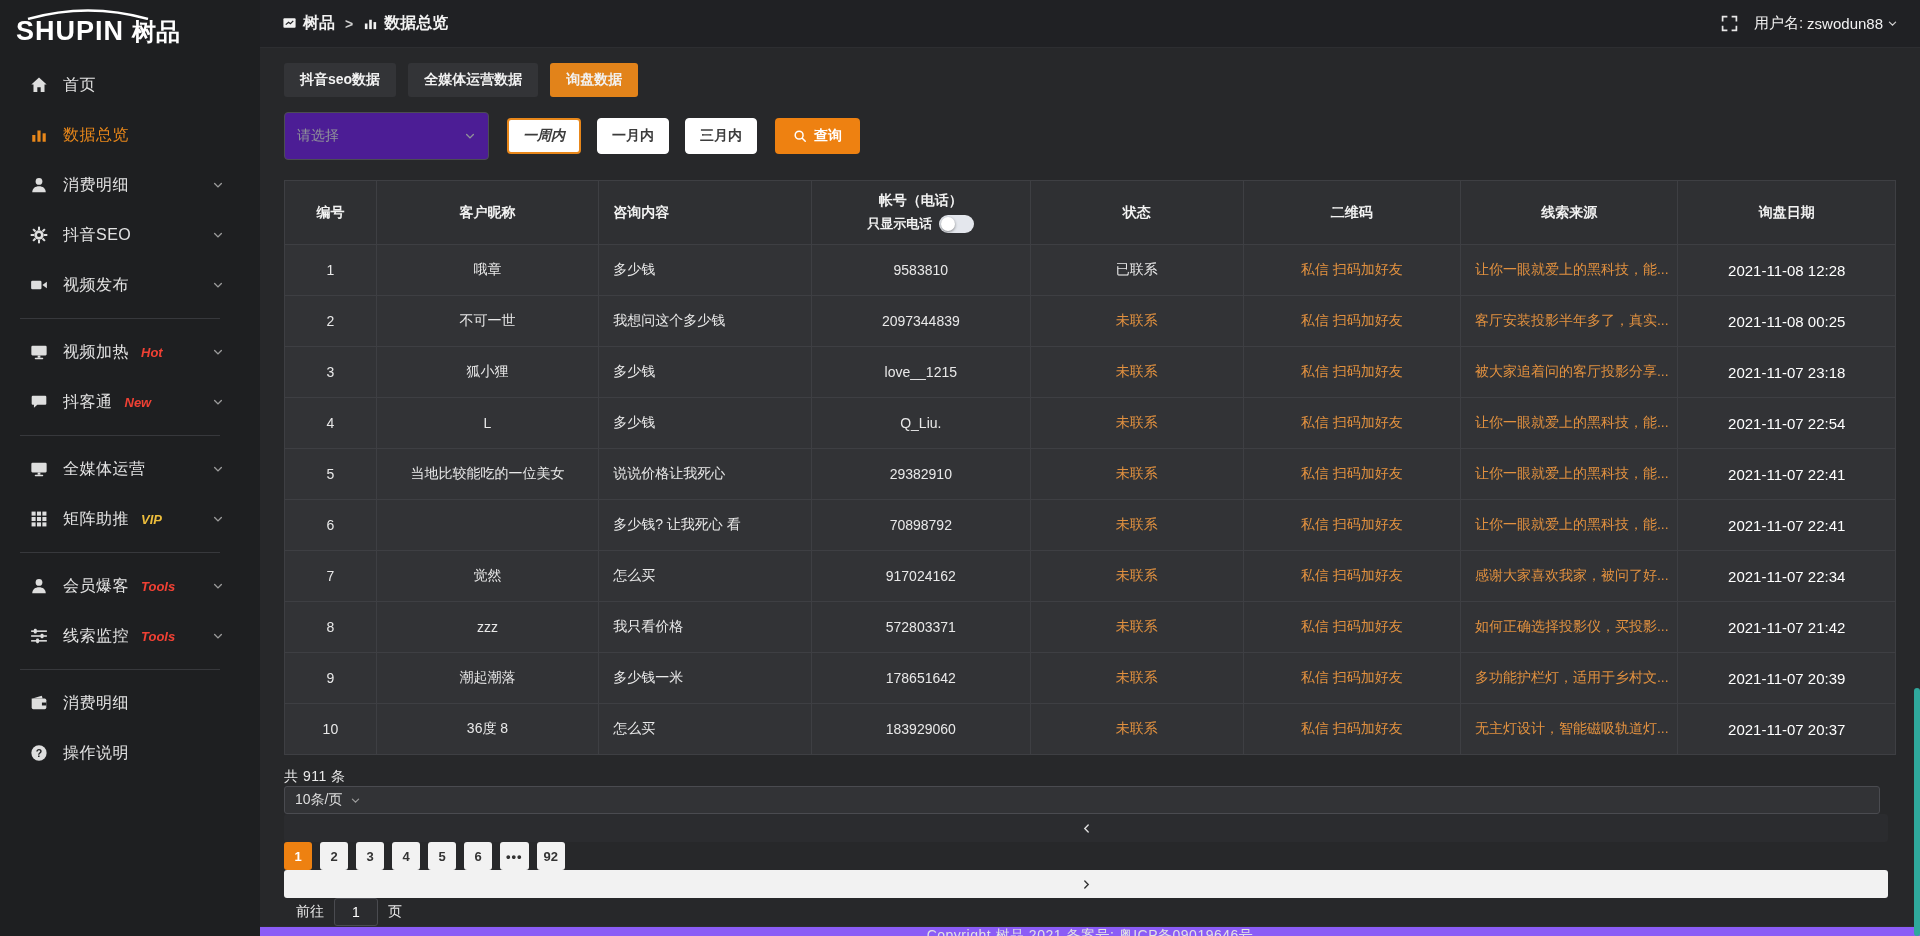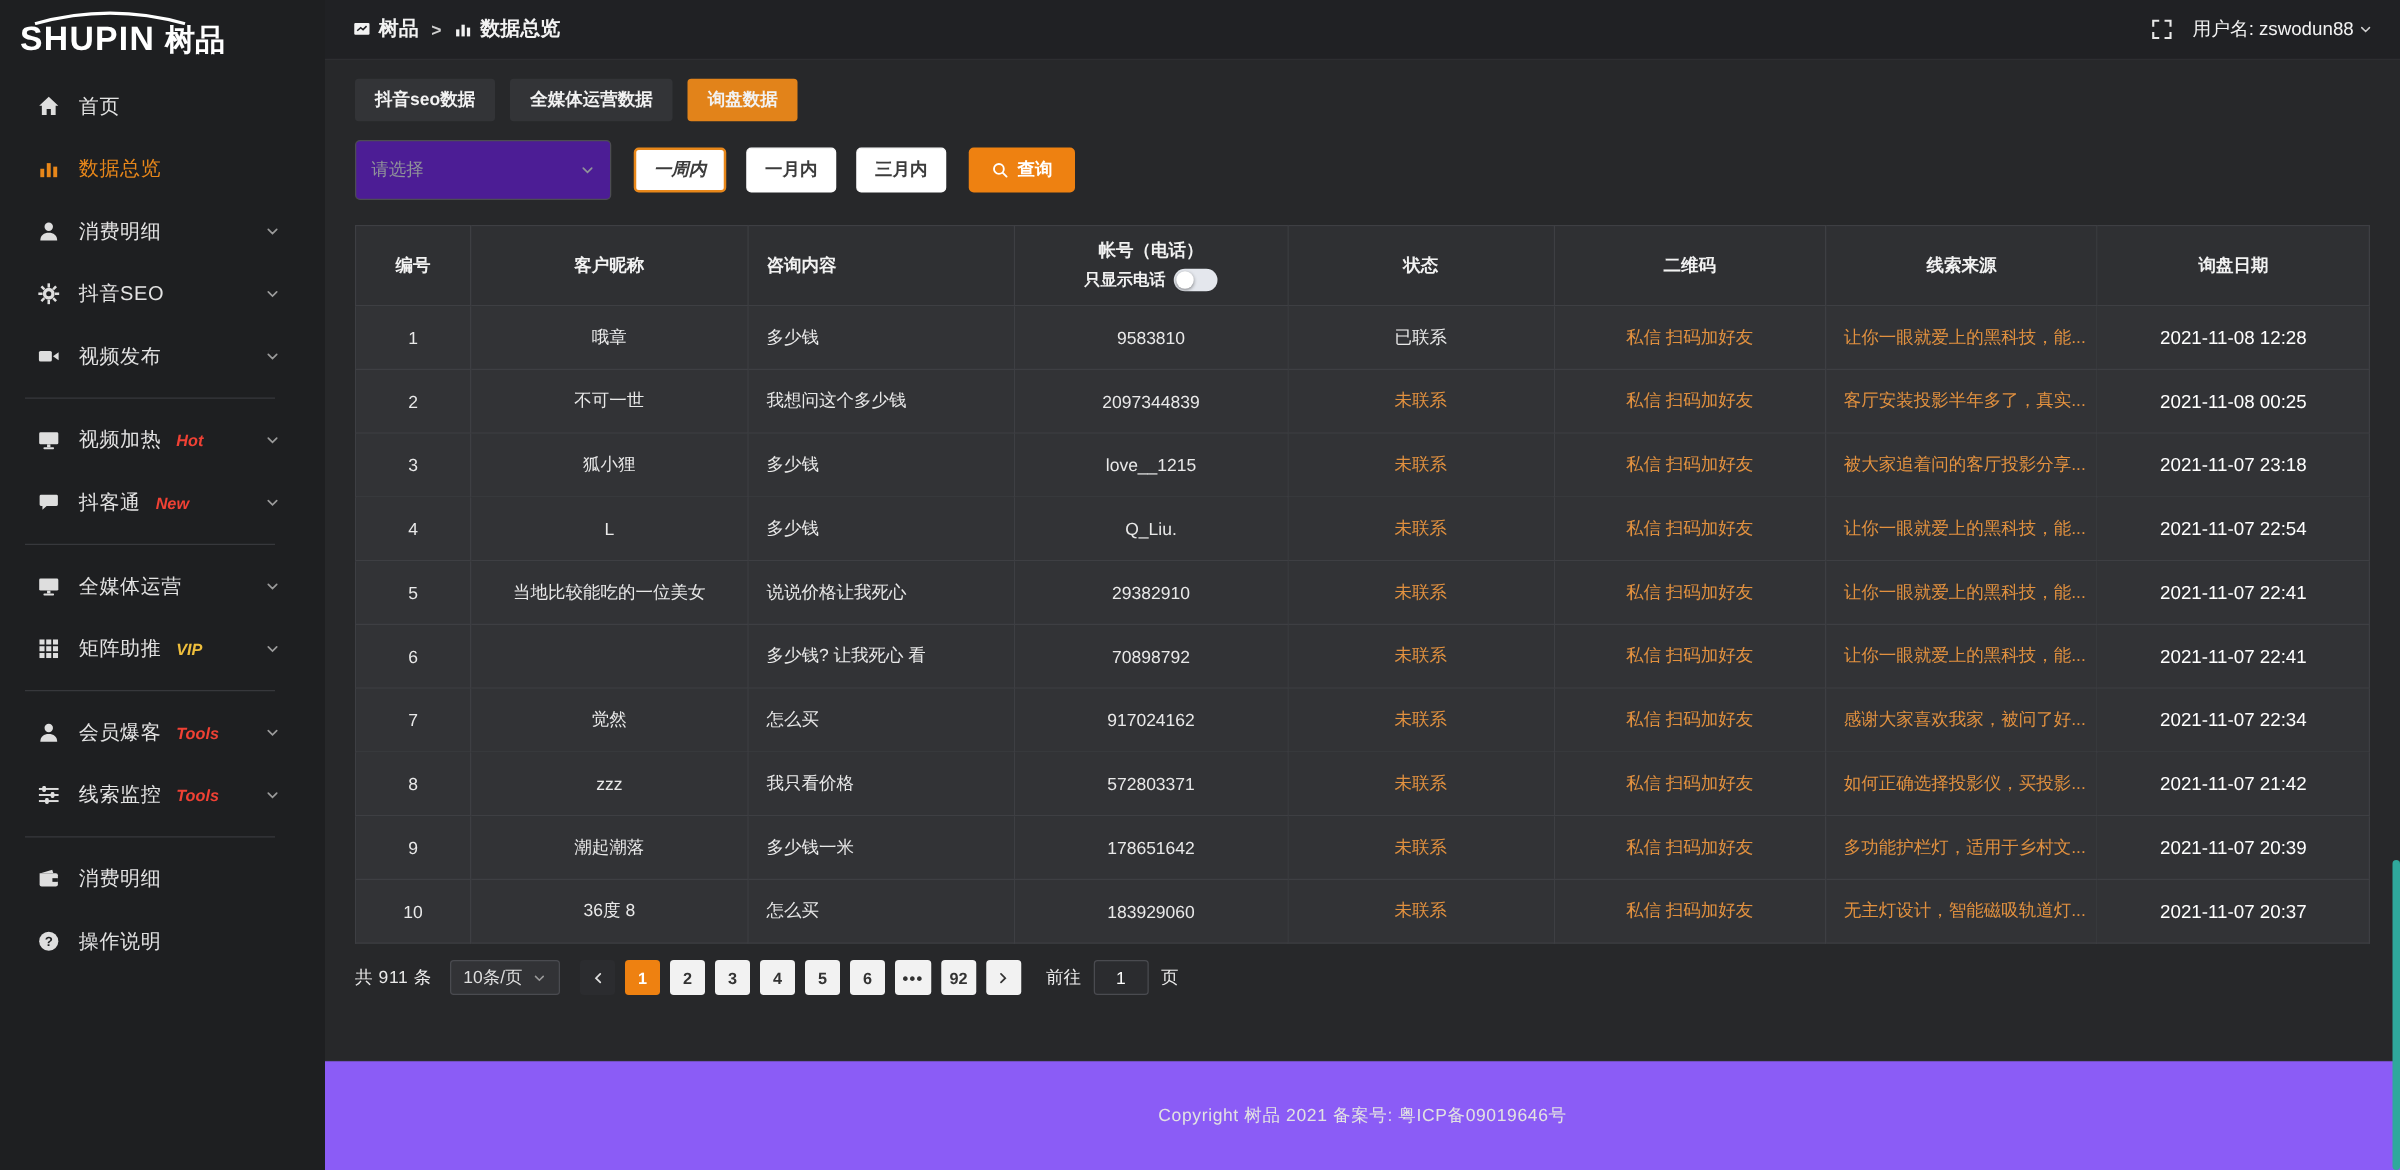--- a/index.html
+++ b/index.html
@@ -70,21 +70,21 @@
   .ac { text-align:center; }
   td.c-orange { color:#e2913f; cursor:pointer; }
   td.c-date { color:#ffffff; font-size:15px; }
   .th-stack { display:flex; flex-direction:column; align-items:center; gap:5px; }
   .toggle-line { display:flex; align-items:center; gap:7px; font-size:13px; font-weight:bold; color:#f2f2f2; }
   .switch { width:35px; height:18px; border-radius:9px; background:#e4e7ed; position:relative; cursor:pointer; }
   .switch-knob { position:absolute; left:2px; top:2px; width:14px; height:14px; border-radius:50%;
                  background:#fff; box-shadow:0 1px 3px rgba(0,0,0,.45); }
 
   
-  .pagination { display:flex; align-items:center; margin:13px 24px 0; font-size:14px; color:#eaeaea; }
+  .pagination { display:flex; margin:13px 24px 0; font-size:14px; color:#eaeaea;flex-direction:column; }
   .pg-total { margin-right:14px; letter-spacing:.5px; }
   .pg-size { height:28px; background:#323336; border:1px solid #4a4b50; border-radius:3px;
              display:flex; align-items:center; gap:8px; padding:0 10px; color:#dedede; cursor:pointer; margin-right:16px; }
   .pg-size .s-arrow { width:11px; height:11px; color:#9b9b9b; }
   .pg-btn { min-width:28px; height:28px; padding:0 6px; margin-right:8px; border-radius:3px;
             background:#f2f2f2; color:#333; font-weight:bold; font-size:13px;
             display:flex; align-items:center; justify-content:center; cursor:pointer; }
   .pg-btn.prev { background:#2b2c2f; color:#e0e0e0; }
   .pg-btn.active { background:#ee8111; color:#fff; }
   .pg-btn.dots { letter-spacing:1px; }

